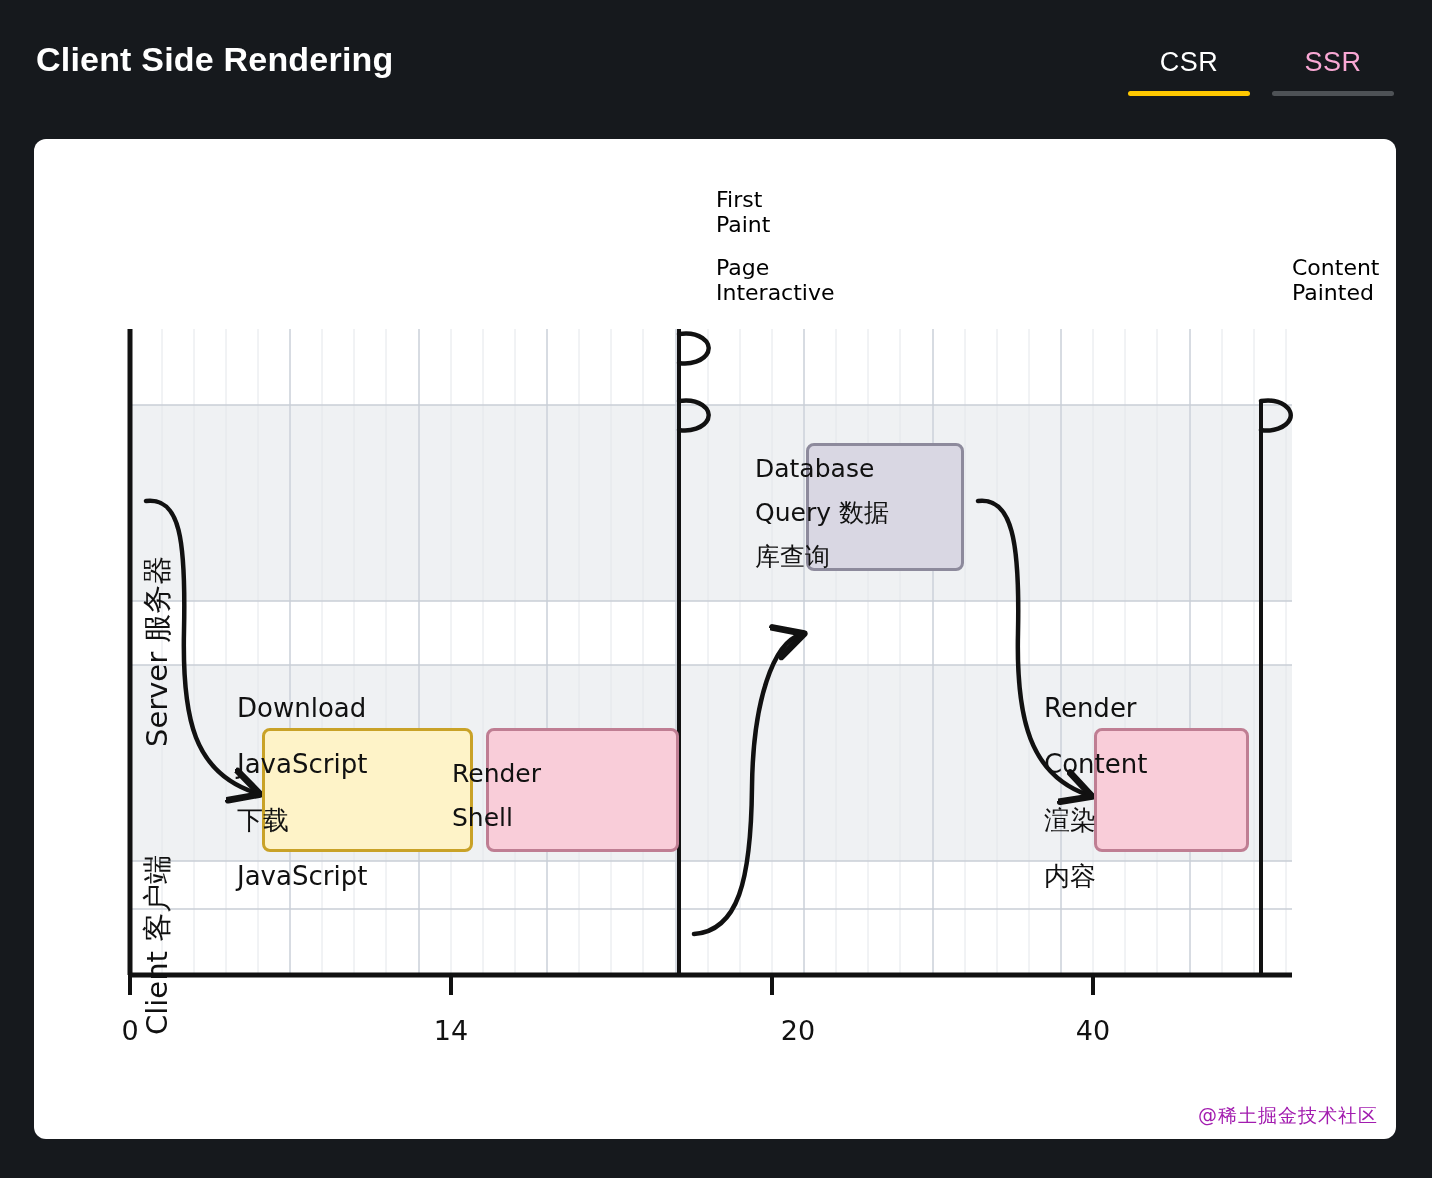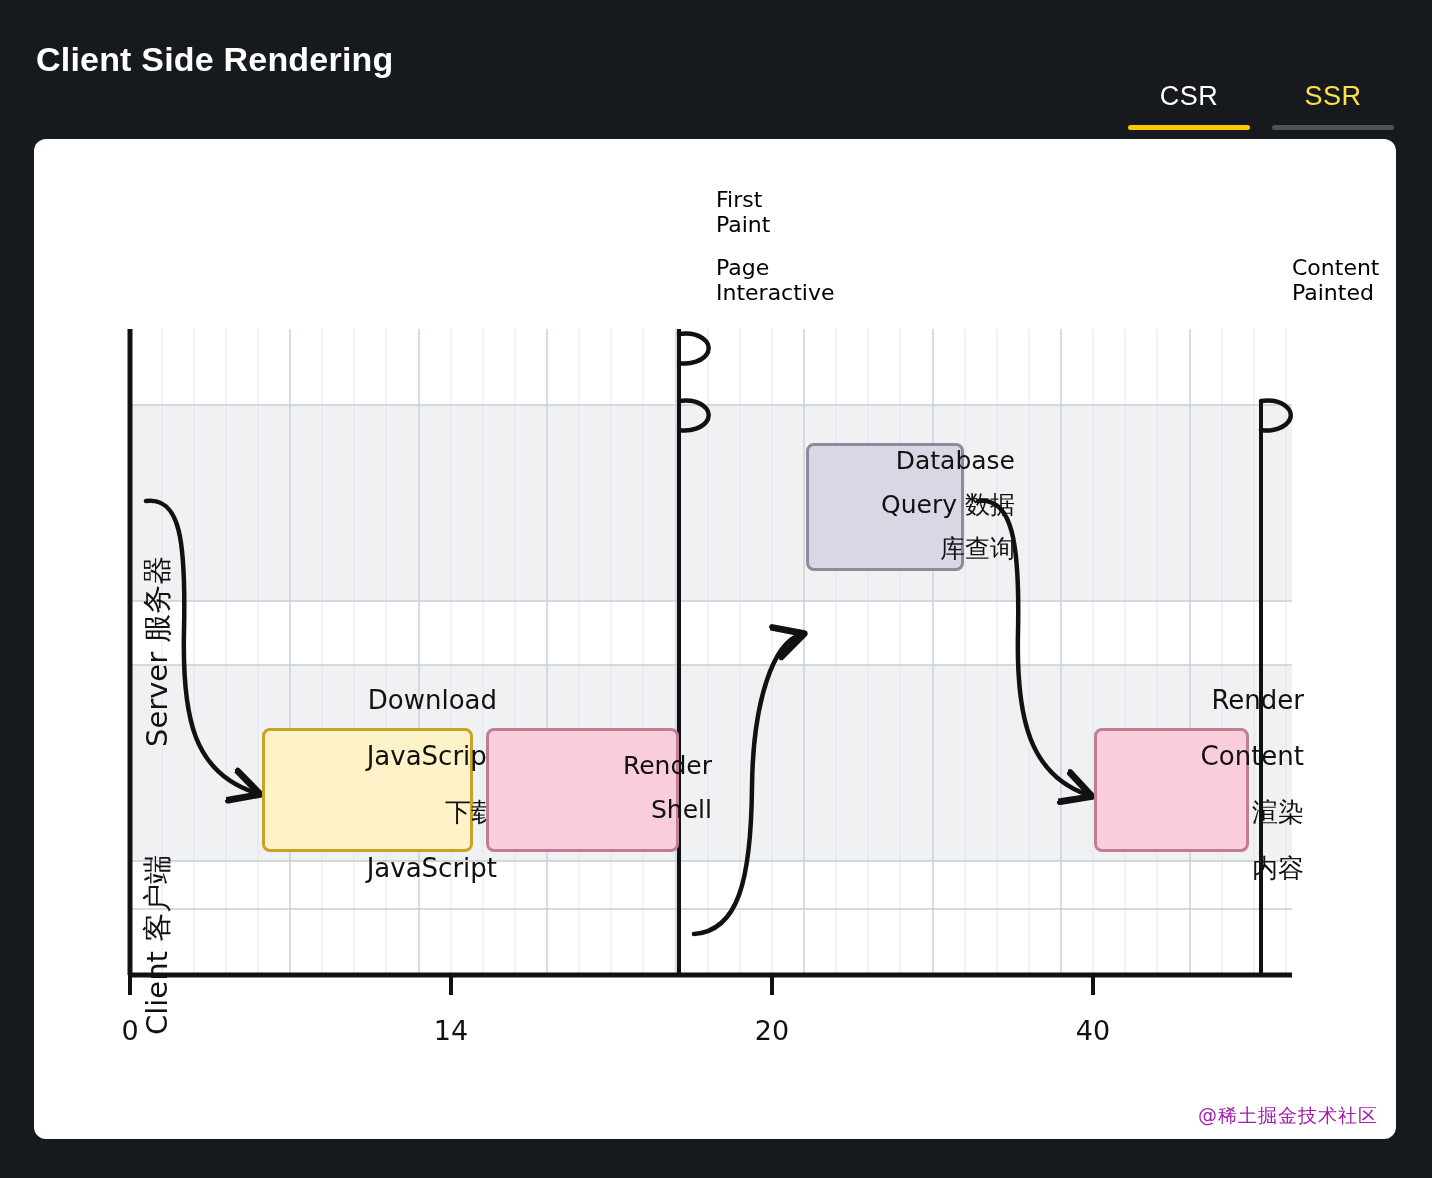--- a/index.html
+++ b/index.html
@@ -35,33 +35,32 @@
     letter-spacing: 0.2px;
     white-space: nowrap;
   }
 
   .tabs {
     position: absolute;
     right: 38px;
     top: 42px;
     display: flex;
     gap: 22px;
-    margin-top: 34px;
   }
 
   .tab {
     width: 122px;
     text-align: center;
     cursor: pointer;
   }
 
   .tab-label {
     font-size: 27px;
     line-height: 40px;
-    color: #fde047;
+    color: #f9a8d4;
     letter-spacing: 0.5px;
   }
 
   .tab.active .tab-label { color: #ffffff; }
 
   .tab-underline {
     margin-top: 9px;
     height: 5px;
     border-radius: 3px;
     background: #4e5256;
@@ -139,27 +138,28 @@
     display: flex;
     align-items: center;
     justify-content: center;
   }
 
   .task-text {
     position: absolute;
     width: 260px;
     left: 50%;
     transform: translateX(-50%);
-    text-align: right;
+    text-align: left;
     font-size: 26px;
     line-height: 56px;
     color: #111111;
     white-space: pre-line;
     font-family: "DejaVu Sans", sans-serif;
     pointer-events: none;
+    margin-top: 8px;
   }
 
   .task-text.tight {
     line-height: 44px;
     font-size: 25px;
   }
 </style>
 </head>
 <body>
 
@@ -278,21 +278,21 @@
     <path d="M660 795 C 704 792, 717 742, 718 648 C 719 560, 740 504, 766 496" fill="none" stroke="#111111" stroke-width="4.5" stroke-linecap="round" marker-end="url(#arrowhead)"></path>
 
     <path d="M944 362 C 978 358, 986 402, 984 494 C 982 580, 996 636, 1054 656" fill="none" stroke="#111111" stroke-width="4.5" stroke-linecap="round" marker-end="url(#arrowhead)"></path>
   </svg>
 
   <div class="axis-label axis-label-server">Server 服务器</div>
   <div class="axis-label axis-label-client">Client 客户端</div>
 
   <div class="tick-label" style="left:96px; top:876px;">0</div>
   <div class="tick-label" style="left:417px; top:876px;">14</div>
-  <div class="tick-label" style="left:738px; top:876px;">20</div>
+  <div class="tick-label" style="left:764px; top:876px;">20</div>
   <div class="tick-label" style="left:1059px; top:876px;">40</div>
 
   <div class="marker-label" style="left:682px; top:48px;">First
 Paint</div>
   <div class="marker-label" style="left:682px; top:116px;">Page
 Interactive</div>
   <div class="marker-label" style="left:1258px; top:116px;">Content
 Painted</div>
 
   <div class="task-box" style="left:228px; top:589px; width:211px; height:124px; background:#fef3c8; border-color:#c9a227;"></div>

